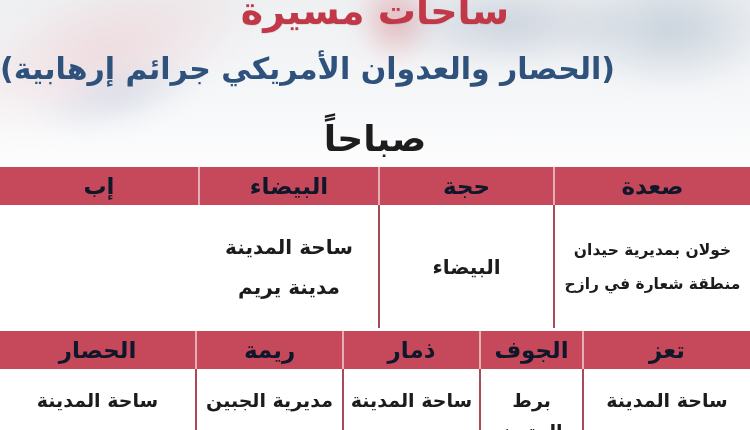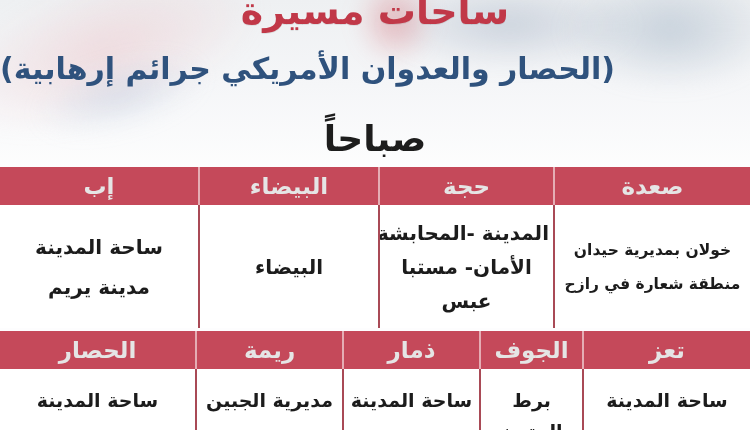--- a/index.html
+++ b/index.html
@@ -57,21 +57,21 @@
     text-align:center; font-size:36px; font-weight:bold;
     color:#1d1d1d; line-height:1.5;
   }
   
   .tables { position:absolute; top:167px; left:0; right:0; }
   .gov-table { width:750px; }
   .thead { display:grid; background:#c5495a; height:38px; }
   .thead-1 { grid-template-columns:195px 175px 180px 200px; }
   .thead-2 { grid-template-columns:166px 103px 137px 147px 197px; margin-top:3px; }
   .th {
-    color:#e5e5e5; font-weight:bold; font-size:23px;
+    color:#0f172a; font-weight:bold; font-size:23px;
     line-height:38px; text-align:center;
     border-right:2px solid rgba(255,255,255,.55);
   }
   .th:first-child { border-right:none; }
   .tbody { display:grid; background:#ffffff; }
   .tbody-1 { grid-template-columns:195px 175px 180px 200px; height:123px; }
   .tbody-2 { grid-template-columns:166px 103px 137px 147px 197px; height:62px; }
   .td {
     border-right:2px solid #a94a56;
     text-align:center; color:#1c1c1c; font-weight:bold;
@@ -112,25 +112,20 @@
           <div class="th">صعدة</div>
           <div class="th">حجة</div>
           <div class="th">البيضاء</div>
           <div class="th">إب</div>
         </div>
         <div class="tbody tbody-1">
           <div class="td td-3line">
             <div class="line line-sm">خولان بمديرية حيدان</div>
             <div class="line line-sm">منطقة شعارة في رازح</div>
           </div>
-          <div class="td td-3line">
-            <div class="line">المدينة -المحابشة</div>
-            <div class="line">الأمان- مستبا</div>
-            <div class="line">عبس</div>
-          </div>
           <div class="td">
             <div class="line">البيضاء</div>
           </div>
           <div class="td">
             <div class="line">ساحة المدينة</div>
             <div class="line">مدينة يريم</div>
           </div>
         </div>
       </div>
 

